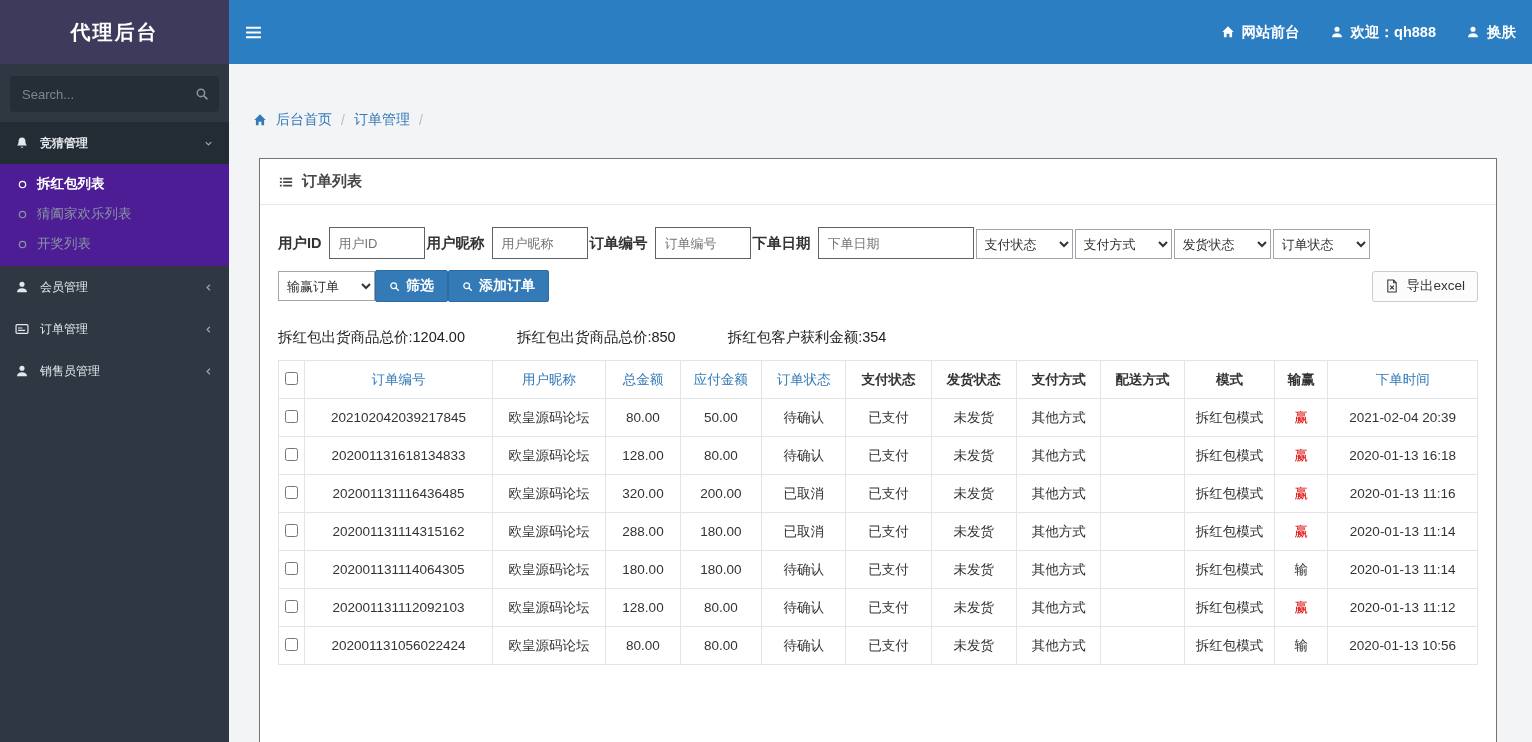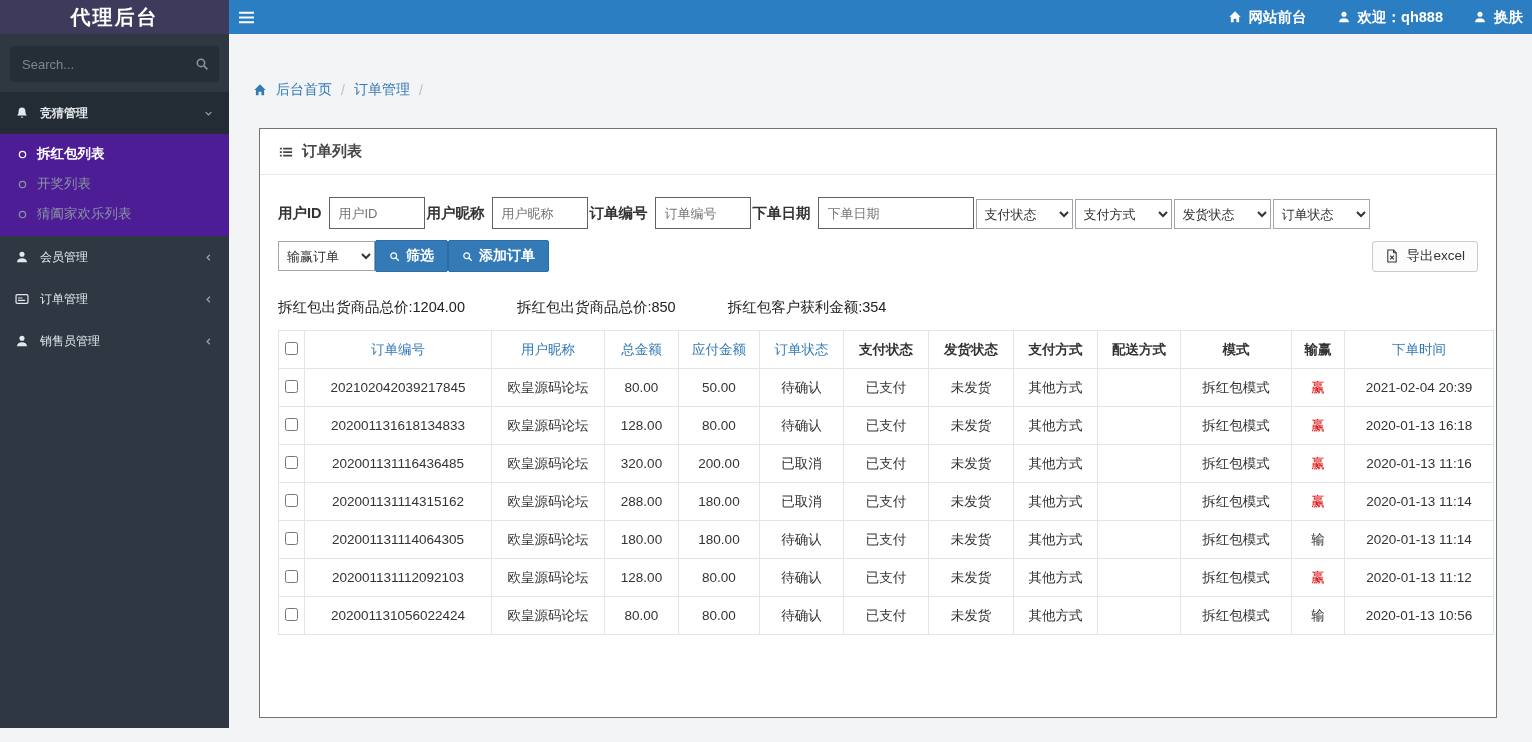--- a/index.html
+++ b/index.html
@@ -6,24 +6,24 @@
   html,body{width:1532px;height:742px;overflow:hidden;}
   body{
     font-family:"Liberation Sans","DejaVu Sans",sans-serif;
     font-size:14px;color:#333;background:#f3f4f6;
   }
   .icon{width:14px;height:14px;flex-shrink:0;display:inline-block;vertical-align:-2px;}
   .icon.lg{width:17px;height:17px;}
   .icon.sm{width:11px;height:11px;}
 
   
-  .topbar{display:flex;height:34px;}
+  .topbar{display:flex;height:64px;}
   .brand{width:229px;background:var(--brand-bg,#3d3a5c);color:#fff;font-size:20px;font-weight:700;
          display:flex;align-items:center;justify-content:center;letter-spacing:2px;flex-shrink:0;}
-  .topbar-main{flex:1;background:var(--topbar-bg,#2b7ec1);display:flex;align-items:center;color:#fff;padding:0 9px;}
+  .topbar-main{flex:1;background:var(--topbar-bg,#2b7ec1);display:flex;align-items:center;color:#fff;padding:0 16px;}
   .hamburger{background:none;border:none;color:#fff;cursor:pointer;display:flex;align-items:center;}
   .topbar-right{margin-left:auto;display:flex;gap:30px;align-items:center;}
   .topbar-link{color:#fff;display:flex;gap:7px;align-items:center;font-size:14.5px;font-weight:600;
                text-decoration:none;cursor:pointer;}
 
   
   .layout{display:flex;height:694px;}
   .sidebar{width:229px;background:var(--sidebar-bg,#2f3742);flex-shrink:0;display:flex;flex-direction:column;}
   .content{flex:1;overflow:hidden;}
 
@@ -185,27 +185,27 @@
           <div class="submenu-item active">
             <svg class="icon sm">
                 <use href="#i-circle"></use>
               </svg>
             <span>拆红包列表</span>
           </div>
           <div class="submenu-item">
             <svg class="icon sm">
                 <use href="#i-circle"></use>
               </svg>
-            <span>开奖列表</span>
+            <span>猜阖家欢乐列表</span>
           </div>
           <div class="submenu-item">
             <svg class="icon sm">
                 <use href="#i-circle"></use>
               </svg>
-            <span>猜阖家欢乐列表</span>
+            <span>开奖列表</span>
           </div>
         </div>
         <div class="menu-item">
           <svg class="icon">
               <use href="#i-user"></use>
             </svg>
           <span>会员管理</span>
           <svg class="icon sm chev">
               <use href="#i-chev-left"></use>
             </svg>
@@ -322,21 +322,21 @@
                 </th>
               <th class="th-link" style="width: 187px;">订单编号</th>
                   <th class="th-link" style="width: 113px;">用户昵称</th>
                   <th class="th-link" style="width: 74px;">总金额</th>
                   <th class="th-link" style="width: 81px;">应付金额</th>
                   <th class="th-link" style="width: 84px;">订单状态</th>
                   <th style="width: 85px;">支付状态</th>
                   <th style="width: 85px;">发货状态</th>
                   <th style="width: 84px;">支付方式</th>
                   <th style="width: 83px;">配送方式</th>
-                  <th style="width: 111px;">模式</th>
+                  <th style="width: 90px;">模式</th>
                   <th style="width: 53px;">输赢</th>
                   <th class="th-link" style="width: 149px;">下单时间</th>
                 </tr>
             </thead>
             <tbody>
                 <tr>
                   <td class="cb-col"><input type="checkbox" style=""></td>
                   <td>202102042039217845</td>
                   <td>欧皇源码论坛</td>
                   <td>80.00</td>

